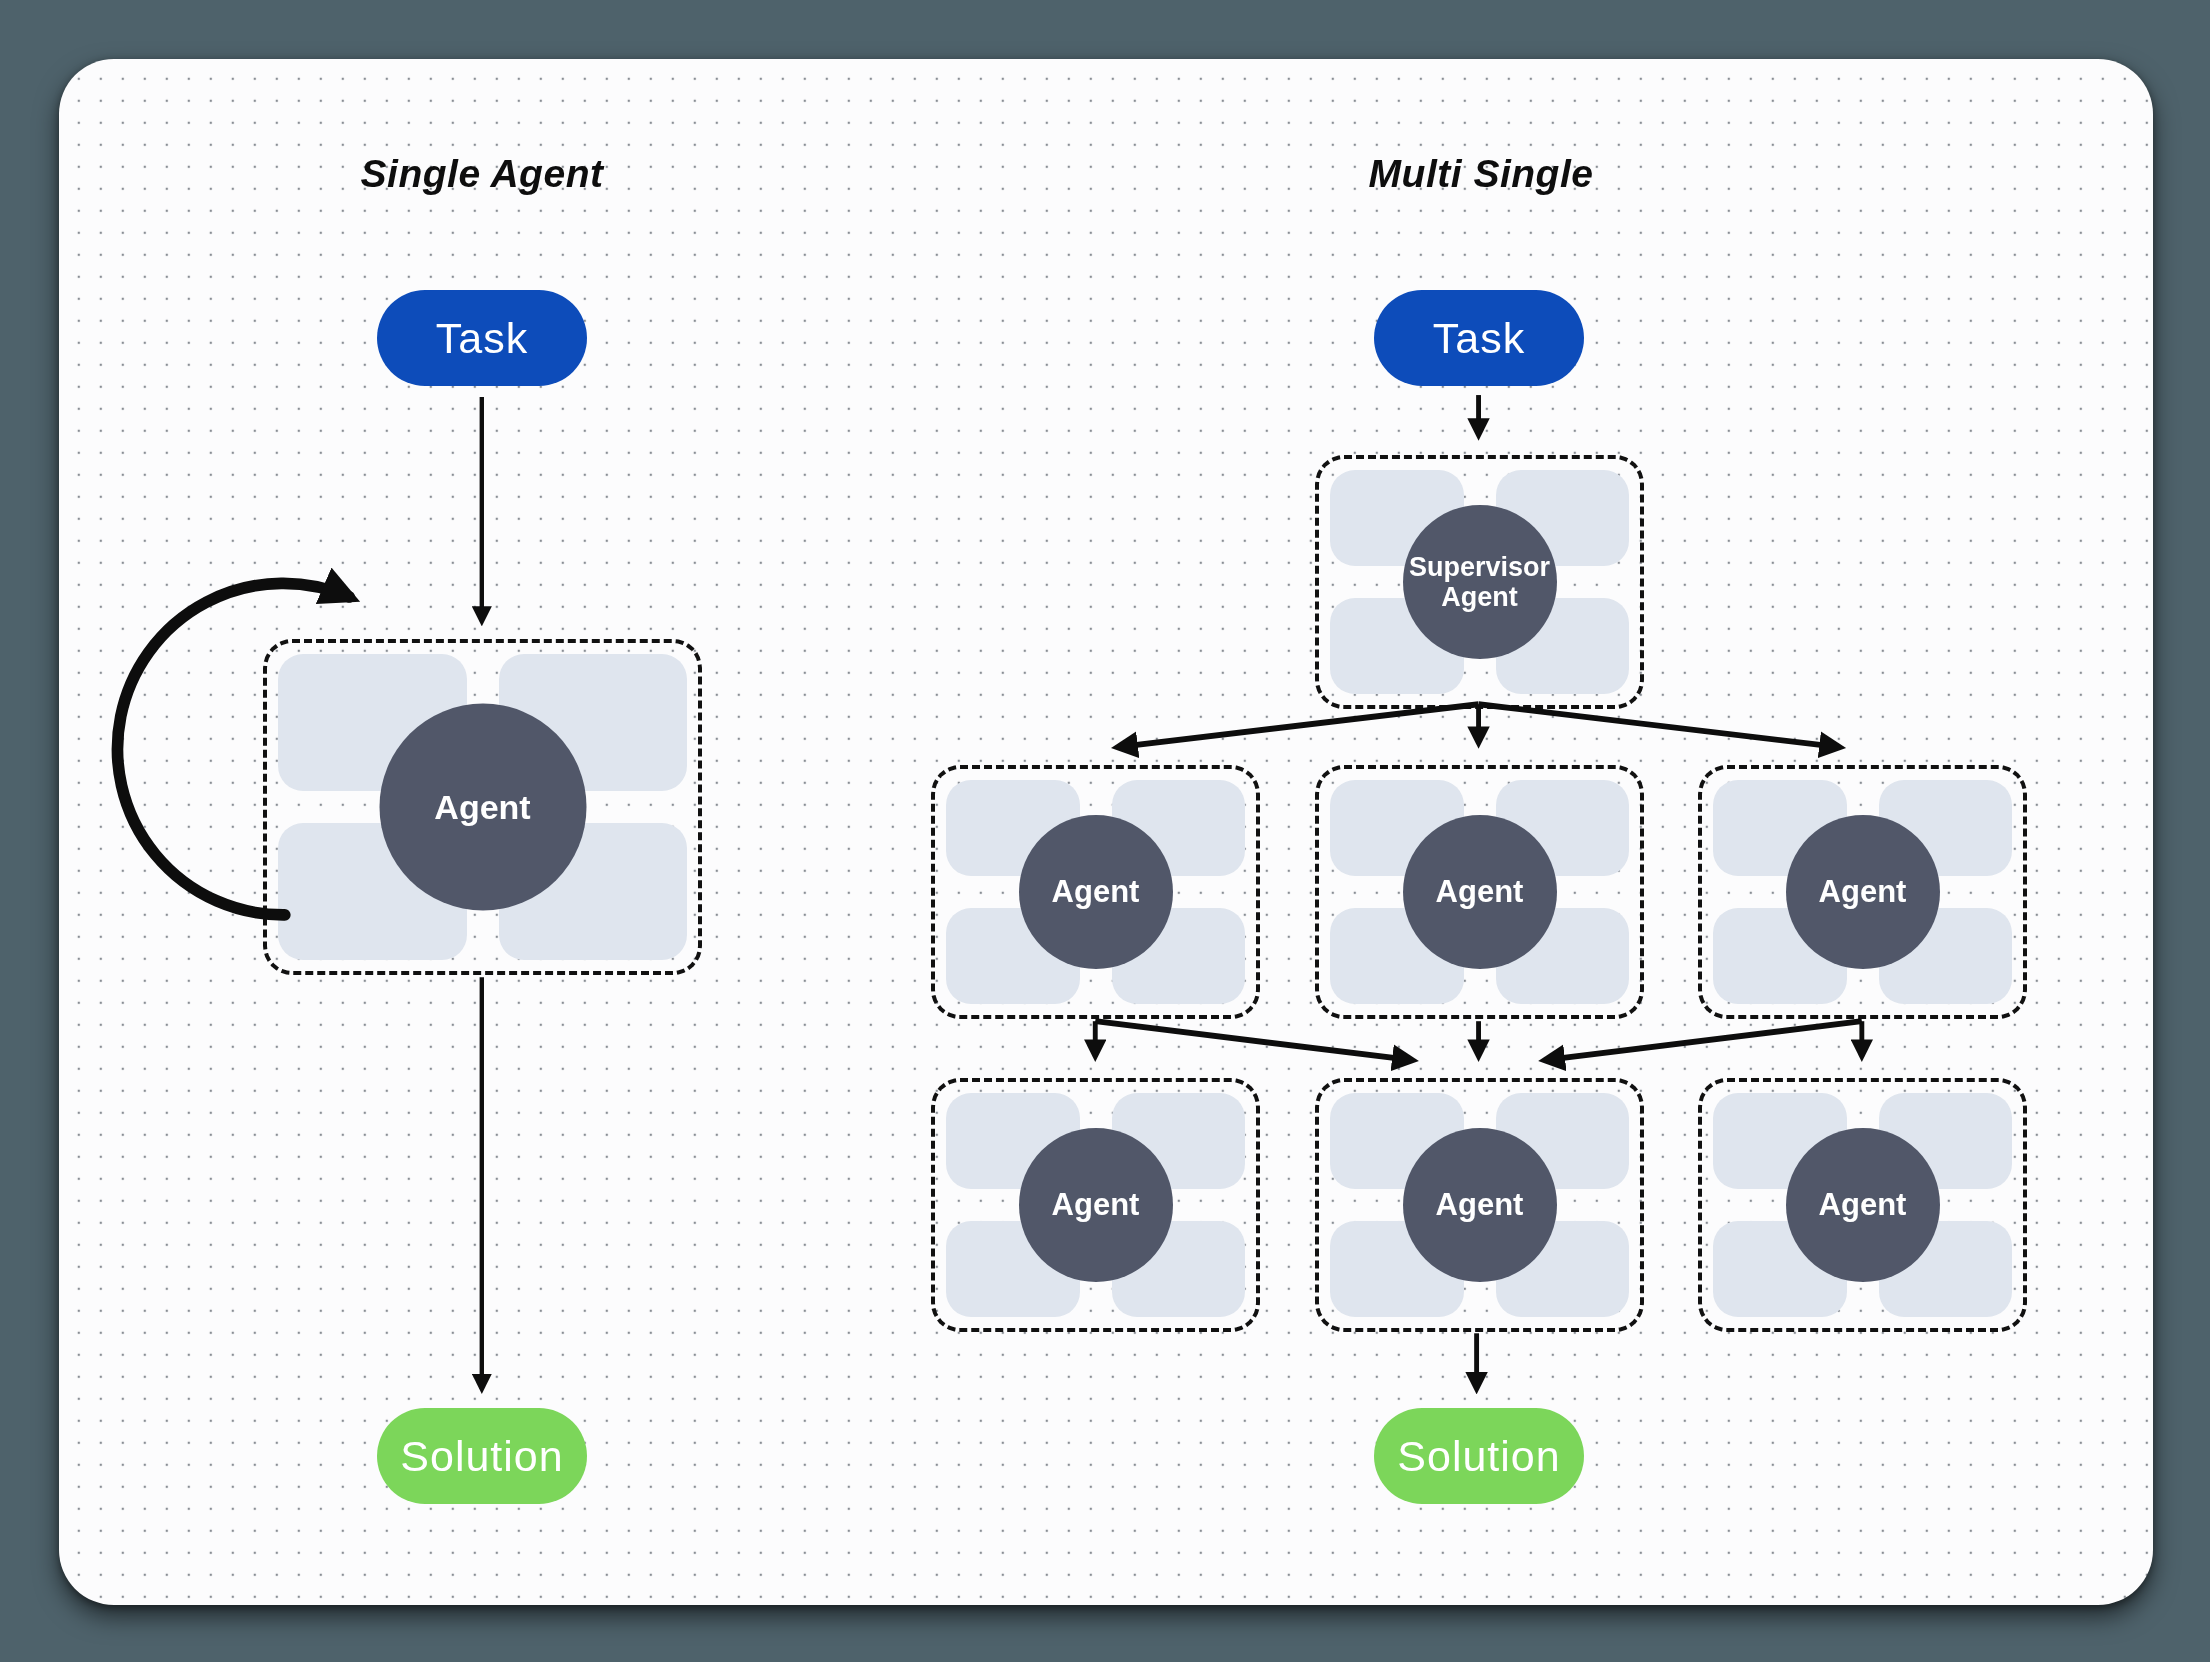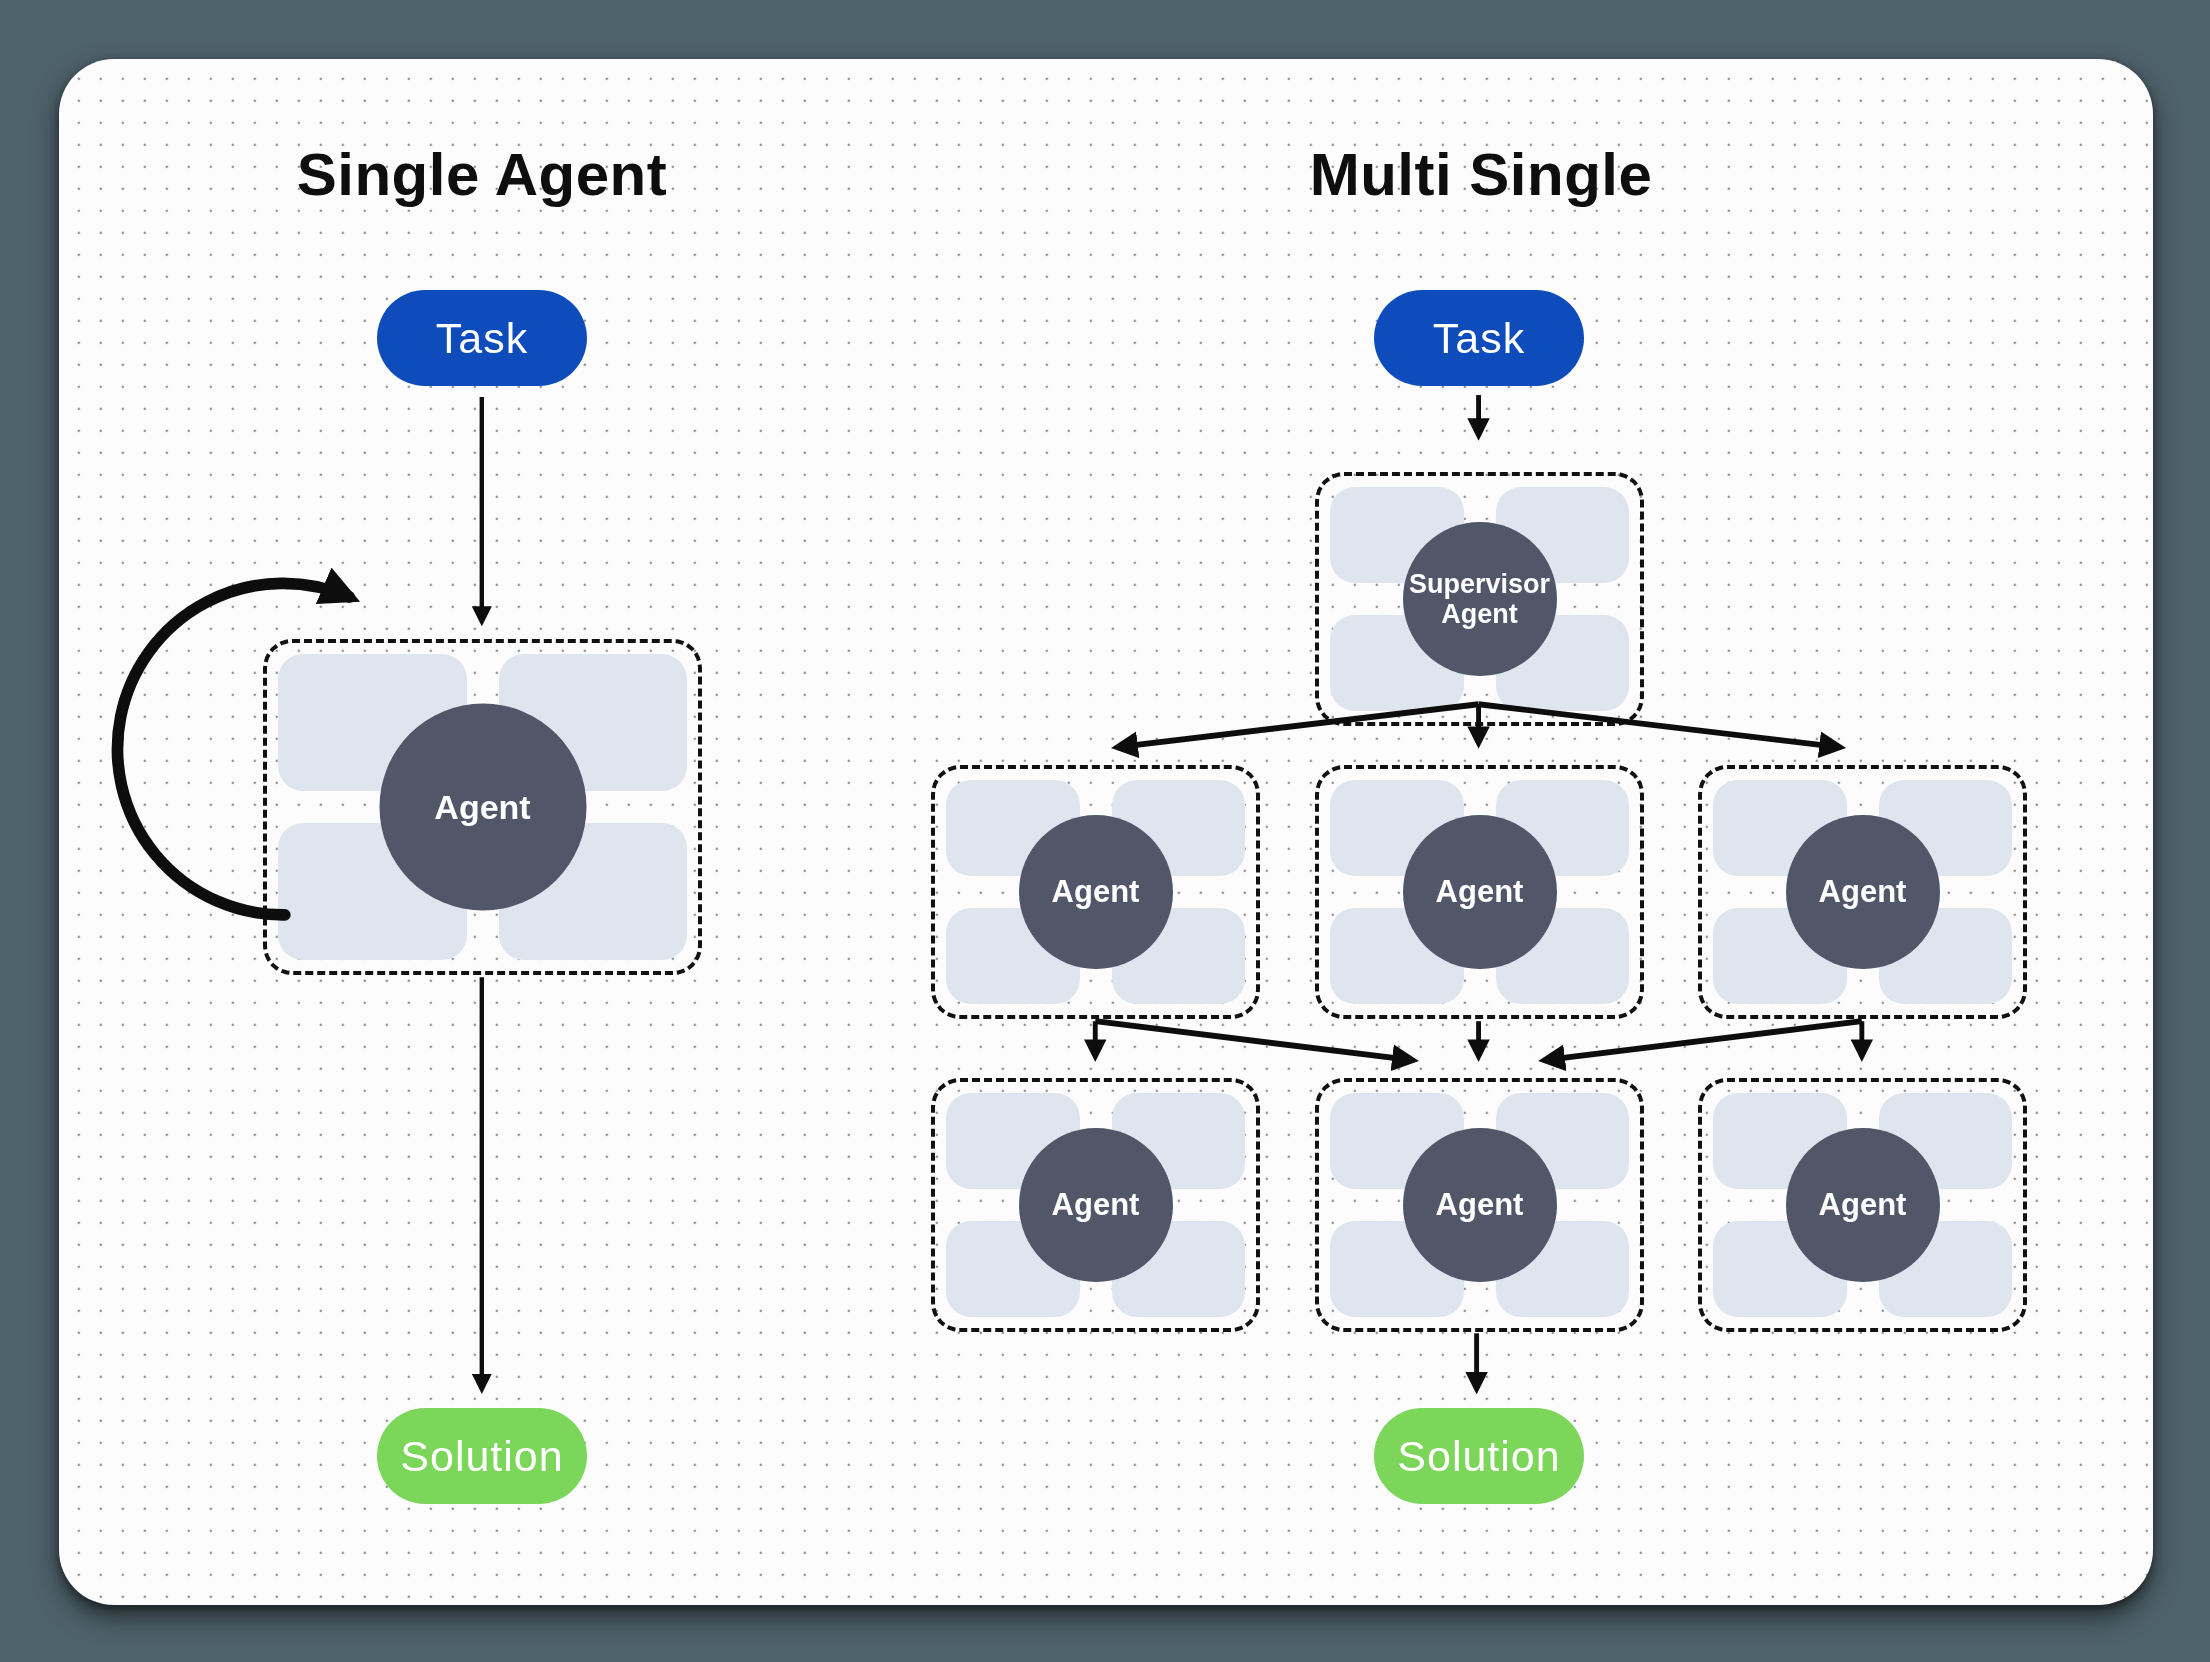--- a/index.html
+++ b/index.html
@@ -27,25 +27,26 @@
     background-color:var(--card_bg);
     background-image:radial-gradient(circle,var(--dot) 1.4px, transparent 1.6px);
     background-size:22px 22px;
     background-position:8.8px 8.8px;
     border-radius:55px;
     box-shadow:0 11.7px 25px rgba(0,0,0,.55), 0 2.9px 7.8px rgba(0,0,0,.35);
   }
   .title{
     position:absolute;
     transform:translate(-50%,-50%);
-    font-size:60px;
+    font-size:39px;
     font-weight:700;
     color:var(--ink);
     letter-spacing:0.5px;
     white-space:nowrap;
+    font-style:italic;
   }
   .pill{
     position:absolute;
     width:210px;height:96px;
     border-radius:53px;
     display:flex;align-items:center;justify-content:center;
     color:#ffffff;
     font-size:43px;
     font-weight:400;
     letter-spacing:1px;
@@ -120,21 +121,21 @@
   </div>
 
   <div class="pill solution" style="left:318px;top:1349px;">
     <span>Solution</span>
   </div>
 
   <div class="pill task" style="left:1315px;top:231px;">
     <span>Task</span>
   </div>
 
-  <div class="abox abox-small" style="left:1256px;top:413px;text-decoration:underline;">
+  <div class="abox abox-small" style="left:1256px;top:396px;text-decoration:underline;">
     <div class="cells">
       <div class="cell"></div>
       <div class="cell"></div>
       <div class="cell"></div>
       <div class="cell"></div>
     </div>
     <div class="circle">
       <span class="sup-line">Supervisor</span>
       <span class="sup-line">Agent</span>
     </div>

